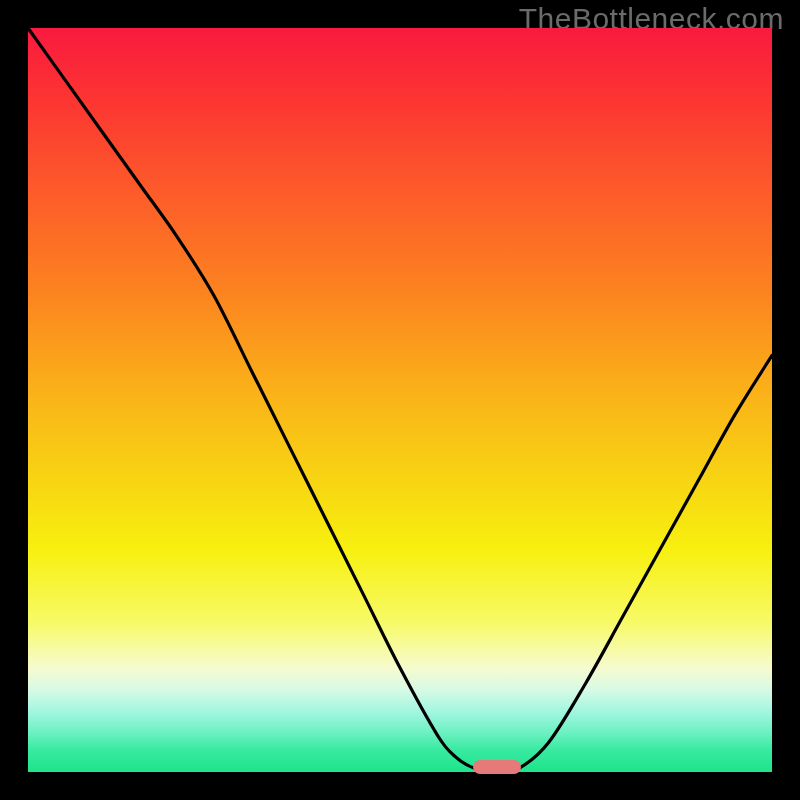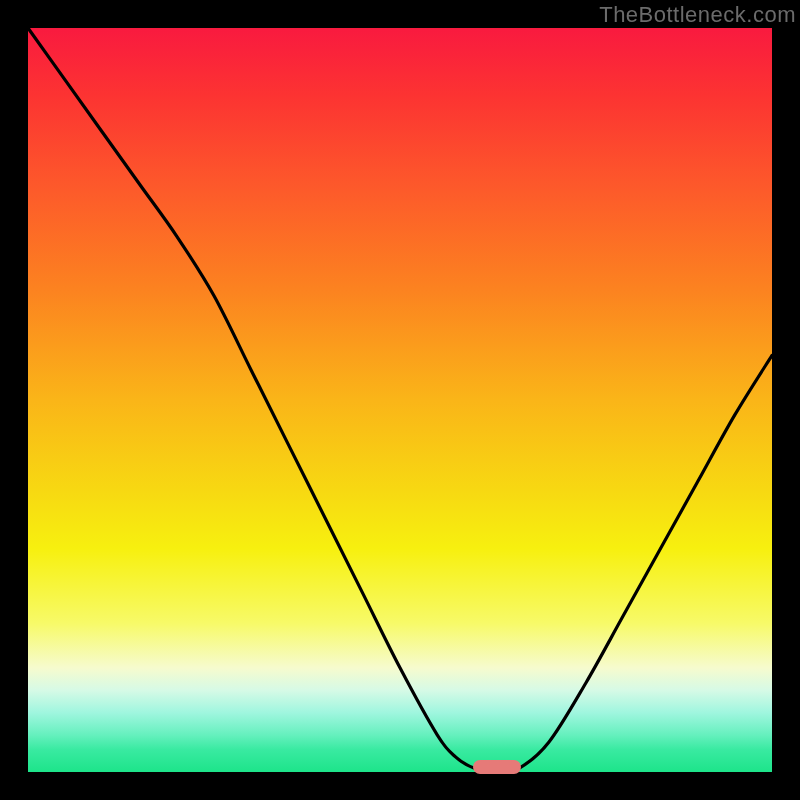--- a/index.html
+++ b/index.html
@@ -39,23 +39,23 @@
       #d6fae6 89%,
       #a0f6df 92%,
       #66f0be 95%,
       #39eaa1 97%,
       #1de48a 100%
     );
   }
   .watermark {
     position: absolute;
     top: 2px;
-    right: 4px;
+    right: 16px;
     color: #6b6b6b;
-    font-size: 22px;
+    font-size: 30px;
     font-weight: 500;
     letter-spacing: 0.5px;
     user-select: none;
   }
   svg.curve {
     position: absolute;
     left: 0;
     top: 0;
     width: 744px;
     height: 744px;

